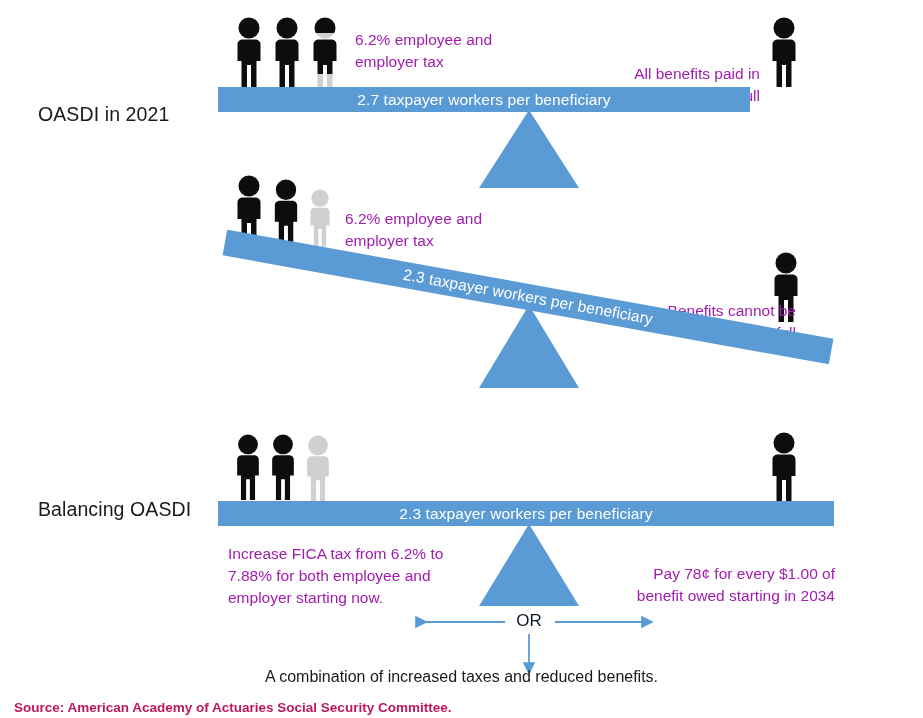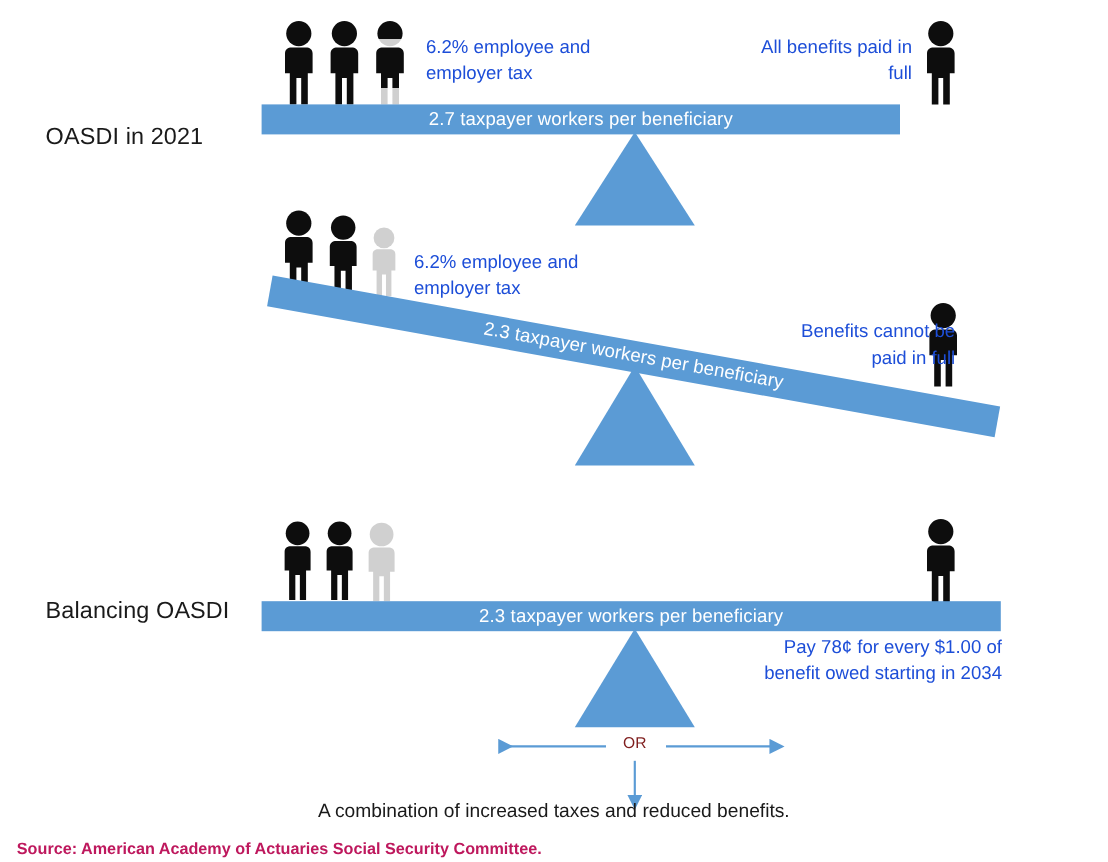--- a/index.html
+++ b/index.html
@@ -42,33 +42,33 @@
   .beam-text {
     white-space: nowrap;
   }
   .fulcrum {
     position: absolute;
   }
   .note {
     position: absolute;
     font-size: 15.5px;
     line-height: 1.42;
-    color: #1d4ed8;
-  }
-  .note.right { text-align: right; }
+    color: #a21caf;
+  }
+  .note.right { text-align: right; margin-top: 34px; }
   .note.left  { text-align: left; }
   .people {
     position: absolute;
     display: flex;
     align-items: flex-end;
   }
   .or-text {
     position: absolute;
-    font-size: 13px;
-    color: #7f1d1d;
+    font-size: 17px;
+    color: #0f172a;
     text-align: center;
     white-space: nowrap;
   }
   .combo-text {
     position: absolute;
     font-size: 16px;
     color: #1a1a1a;
     text-align: center;
     white-space: nowrap;
   }
@@ -211,20 +211,25 @@
   <div class="beam" style="left:218px; top:501px; width:616px; height:25px;">
     <span class="beam-text">2.3 taxpayer workers per beneficiary</span>
   </div>
 
   <div class="fulcrum" style="left:479px; top:524px;">
     <svg width="100" height="84" viewBox="0 0 100 84">
       <polygon points="50,0 100,82 0,82" fill="#5B9BD5"></polygon>
     </svg>
   </div>
 
+  <div class="note left" style="left:228px; top:543px; width:240px;">
+    <div>Increase FICA tax from 6.2% to</div>
+    <div>7.88% for both employee and</div>
+    <div>employer starting now.</div>
+  </div>
 
   <div class="note right" style="left:590px; top:529px; width:245px;">
     <div>Pay 78¢ for every $1.00 of</div>
     <div>benefit owed starting in 2034</div>
   </div>
 
   <svg style="position:absolute; left:405px; top:608px;" width="250" height="60" viewBox="0 0 250 60">
     <defs>
       <marker id="ah-left" markerWidth="7" markerHeight="7" refX="6" refY="3.5" orient="auto" markerUnits="strokeWidth">
         <polygon points="7,0 7,7 0,3.5" fill="#5B9BD5"></polygon>

